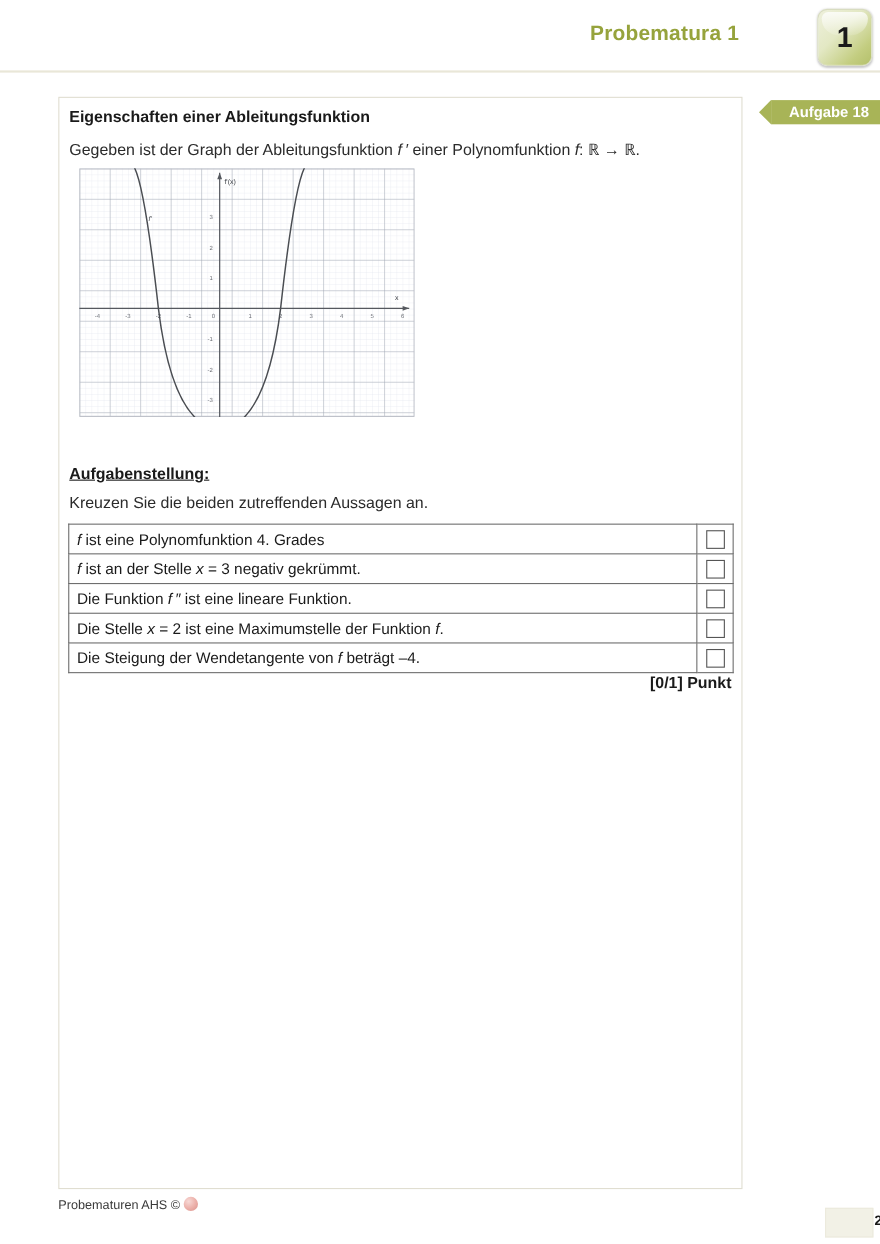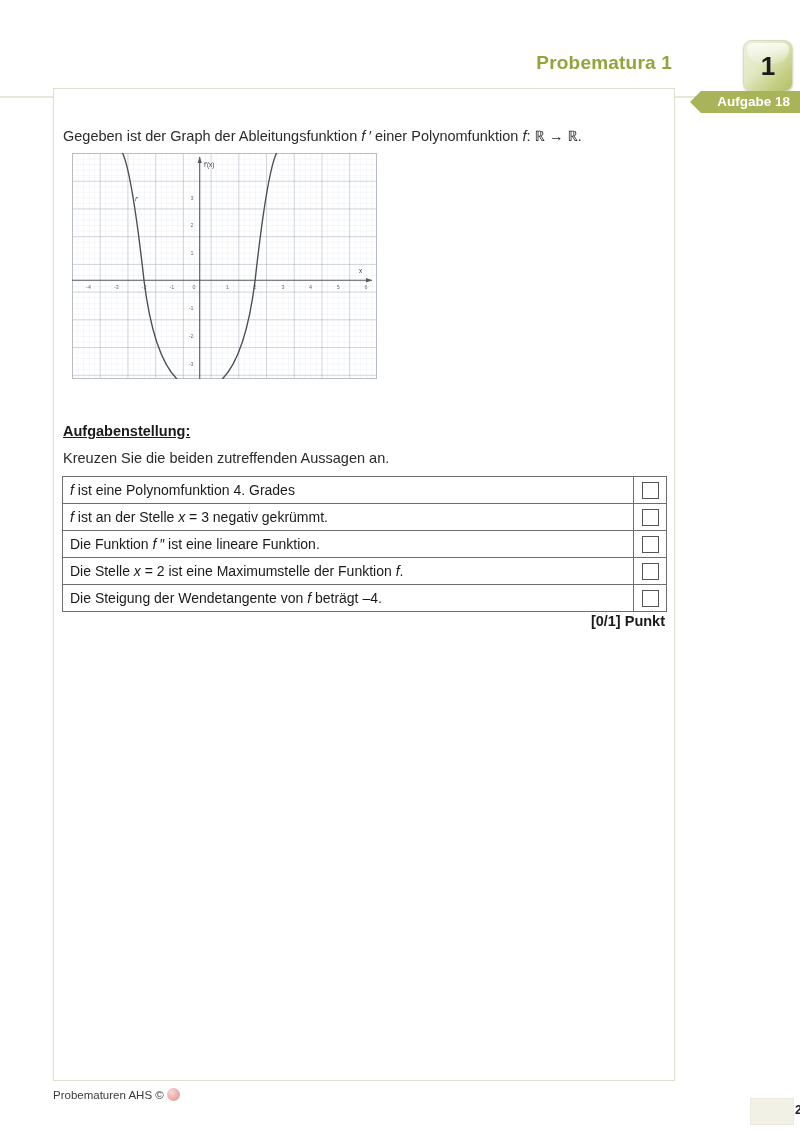--- a/index.html
+++ b/index.html
@@ -15,21 +15,20 @@
     color: #1a1a1a;
     overflow: hidden;
   }
 
   
   #header {
     position: absolute;
     left: 0; top: 0;
     width: 800px;
     height: 66px;
-    margin-top: 32px;
   }
   #header-title {
     position: absolute;
     right: 128px;
     top: 20px;
     font-size: 19px;
     font-weight: bold;
     color: #96a33c;
     letter-spacing: 0.2px;
     white-space: nowrap;
@@ -241,20 +240,21 @@
     <div id="chapter-badge-num">1</div>
   </div>
 
   <div id="header-rule"></div>
 </div>
 
 <div id="aufgabe-tag">Aufgabe 18</div>
 
 <div id="content-card">
 
+  <div id="task-title">Eigenschaften einer Ableitungsfunktion</div>
 
   <div id="task-intro"><span>Gegeben ist der Graph der Ableitungsfunktion </span><span class="it">f ′</span><span> einer Polynomfunktion </span><span class="it">f</span><span>: ℝ → ℝ.</span></div>
 
   <div id="graph-figure">
     <svg width="305" height="226" viewBox="0 0 305 226">
       <defs>
         <pattern id="minorGrid" width="5.545" height="5.545" patternUnits="userSpaceOnUse">
           <path d="M 5.545 0 L 0 0 0 5.545" fill="none" stroke="#dfe3ec" stroke-width="0.5"></path>
         </pattern>
         <pattern id="majorGrid" width="27.72" height="27.72" patternUnits="userSpaceOnUse">

